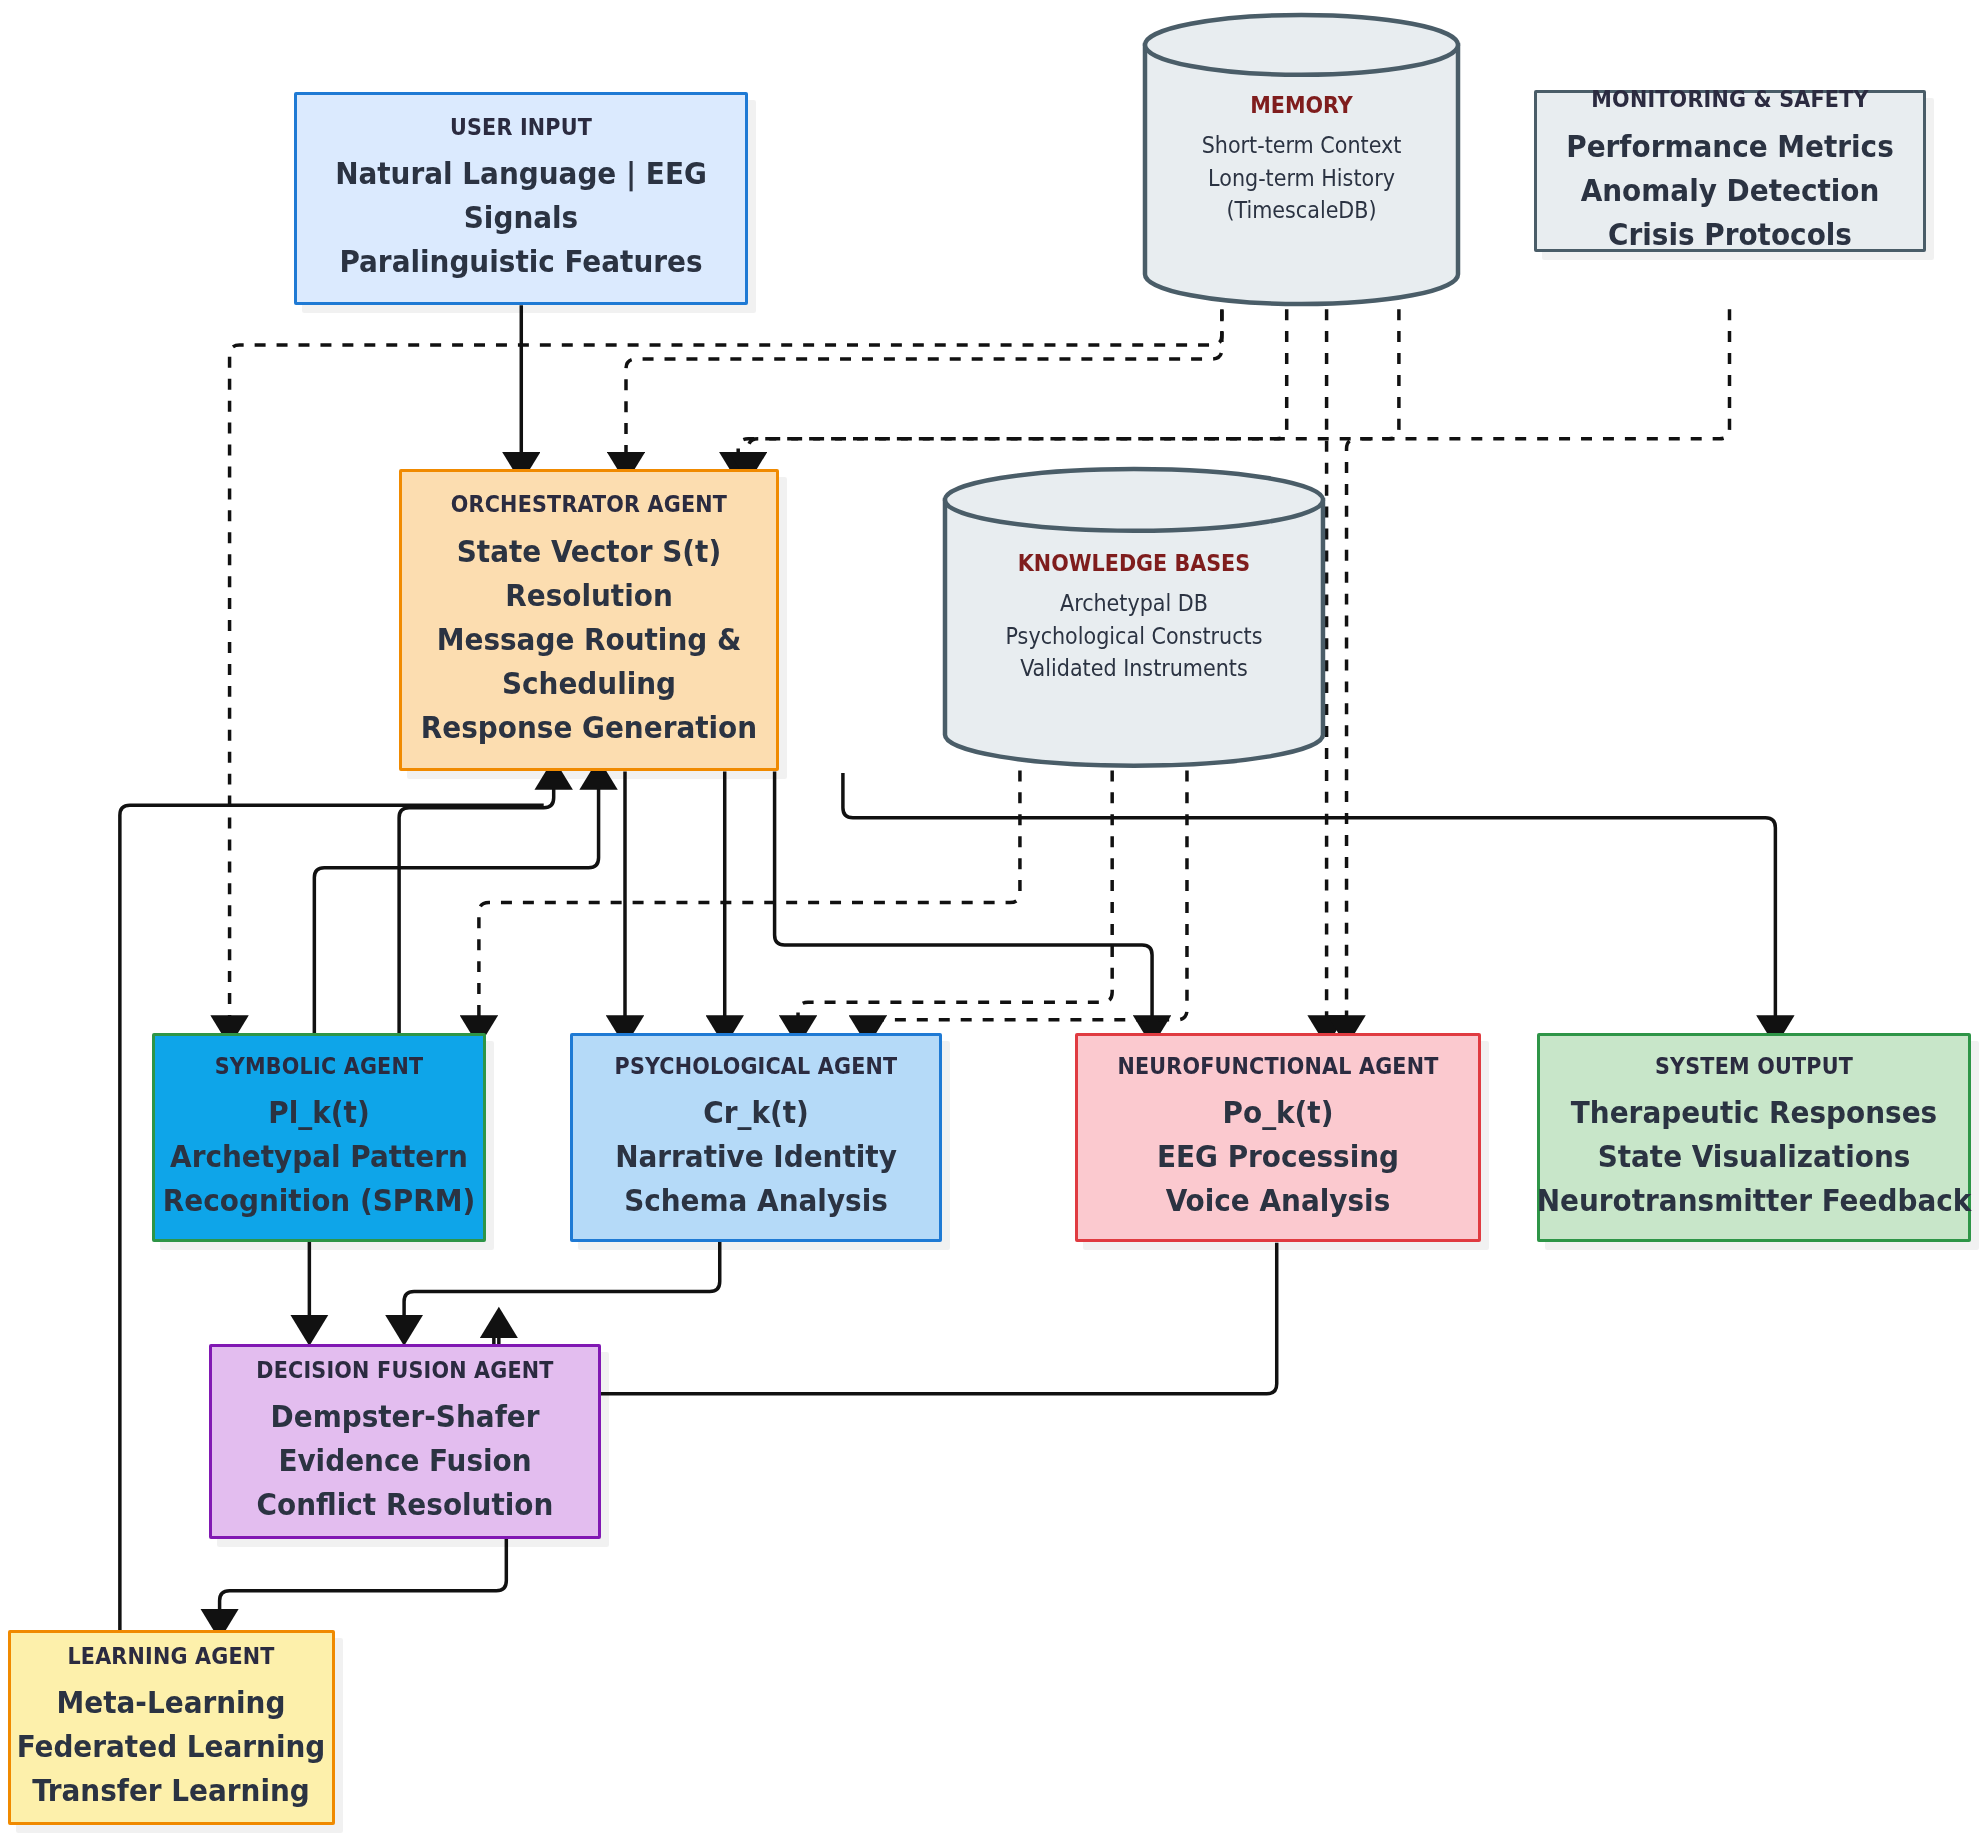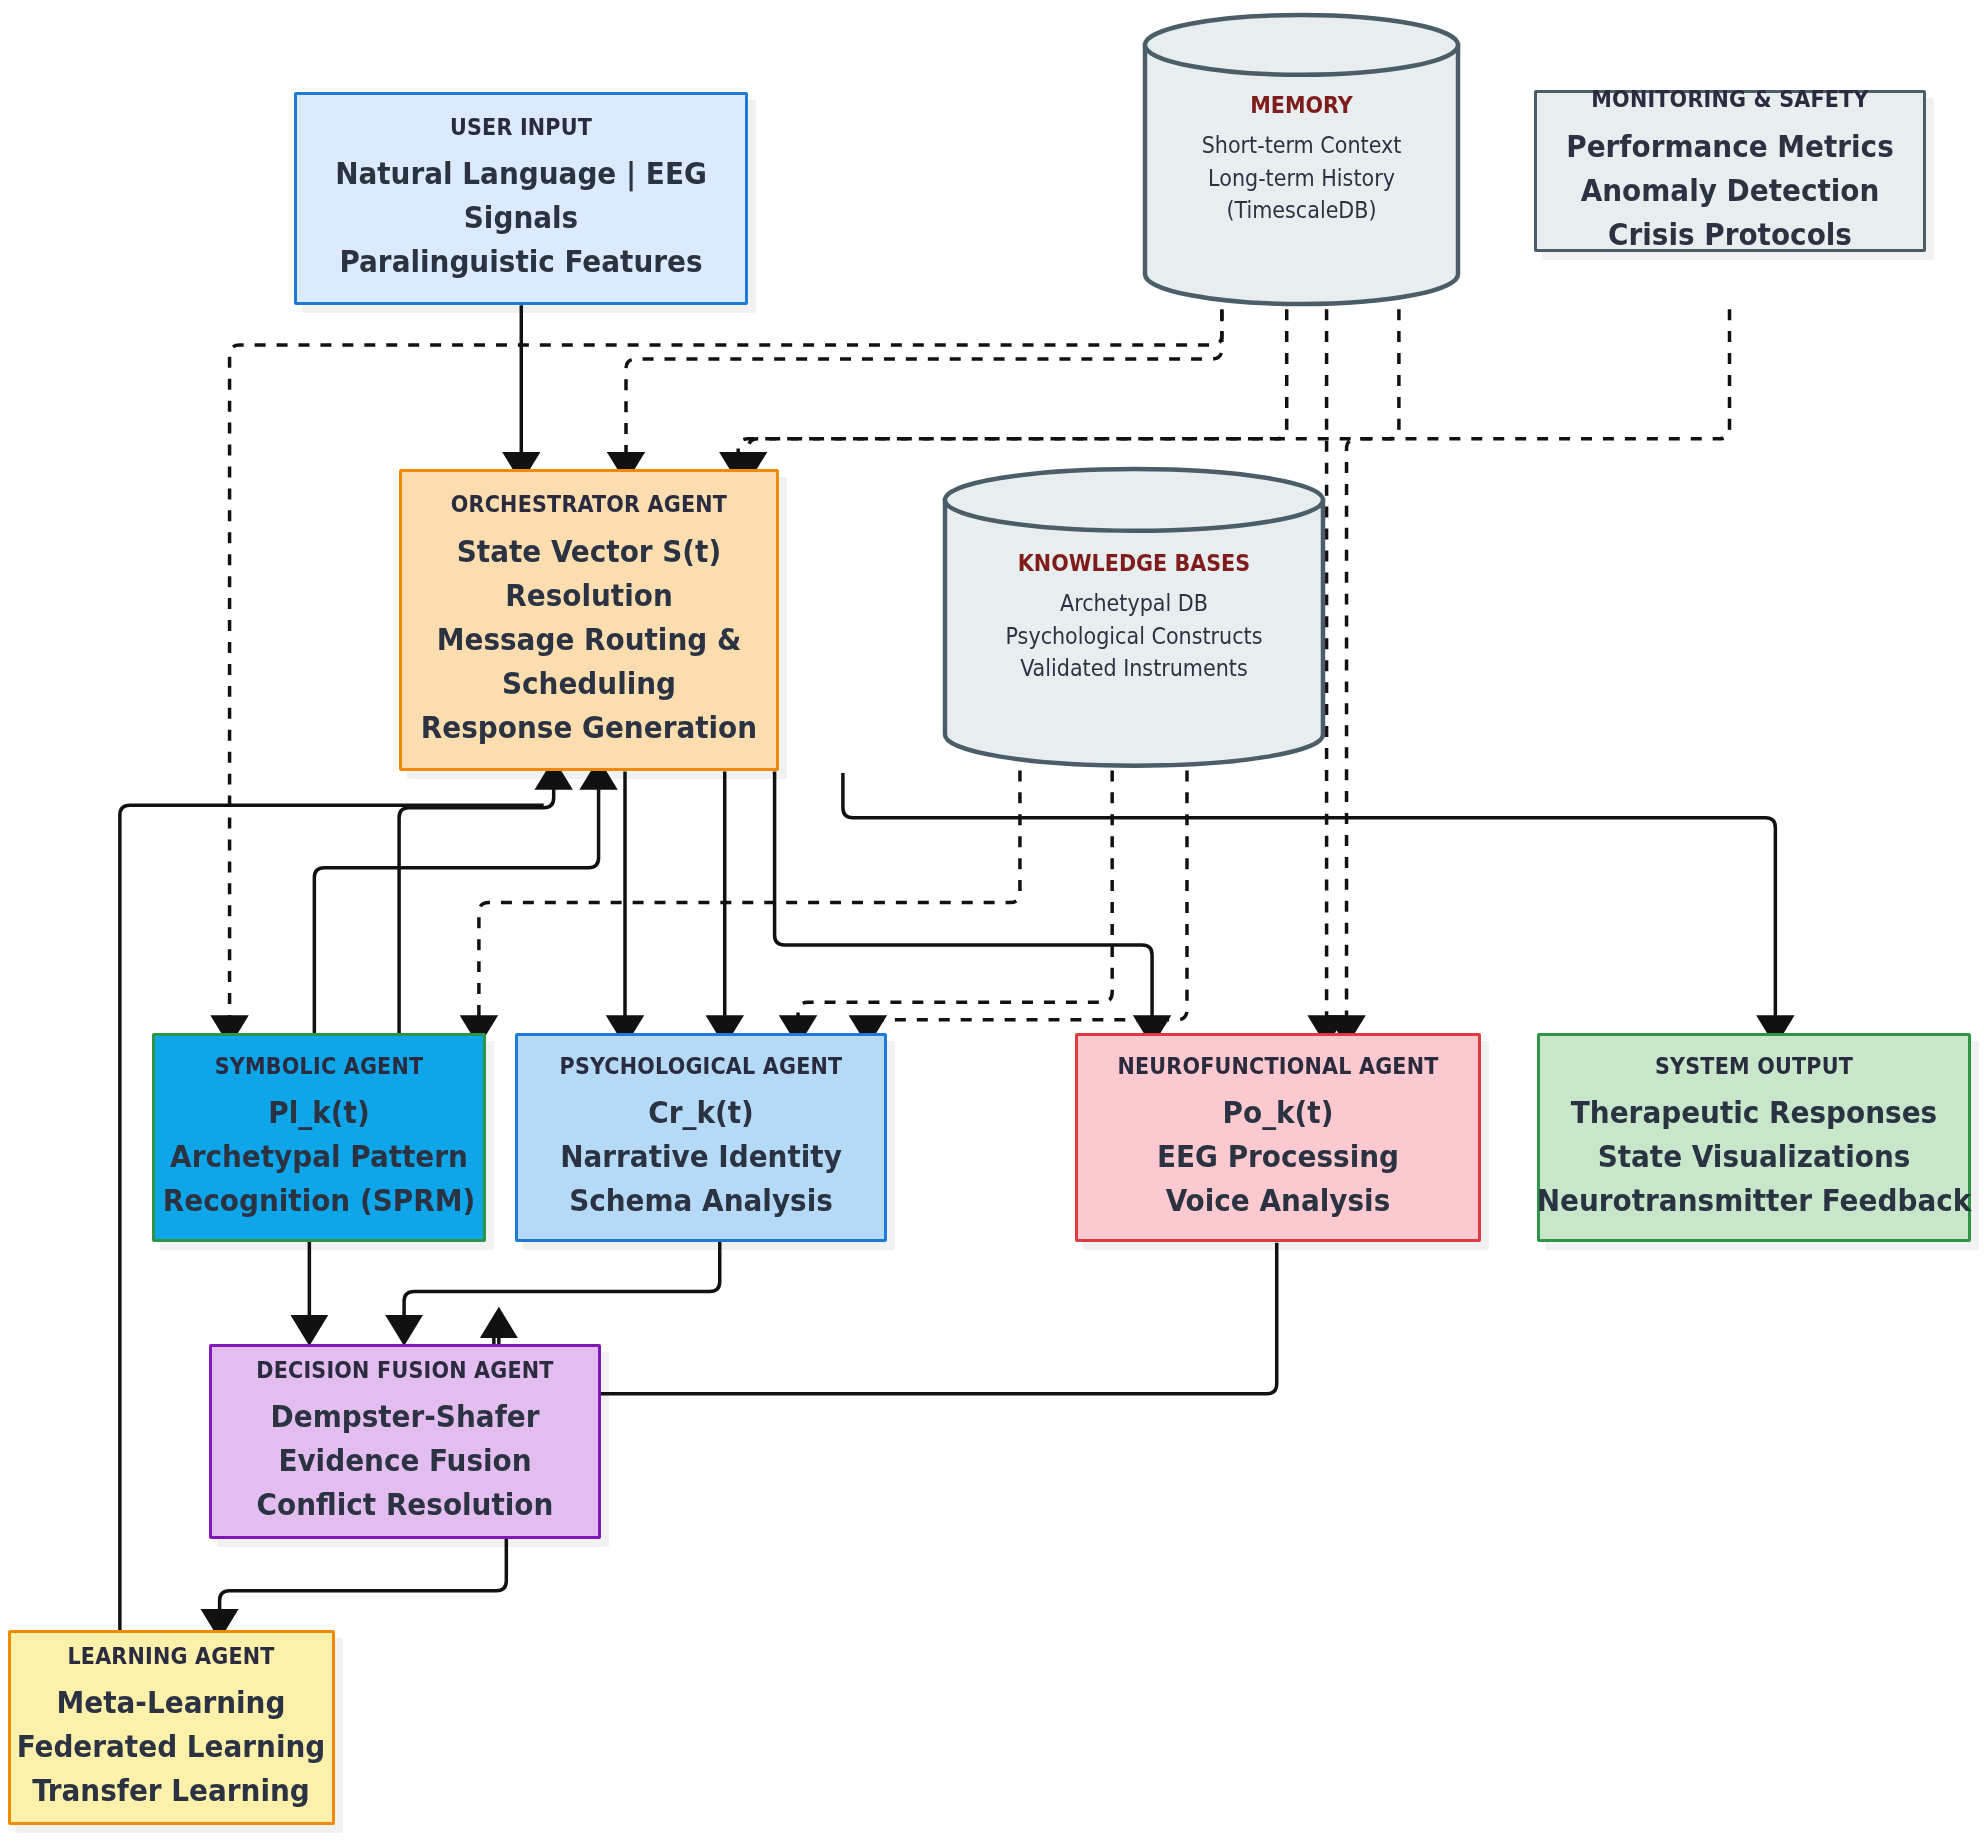--- a/index.html
+++ b/index.html
@@ -146,21 +146,21 @@
     </div>
   </div>
 
   <div class="node rect" style="left:152px;top:1033px;width:334px;height:209px;background:#0ea5e9;border-color:#2e9547;">
     <div class="title">SYMBOLIC AGENT</div>
     <div class="line">Pl_k(t)</div>
     <div class="line">Archetypal Pattern</div>
     <div class="line">Recognition (SPRM)</div>
   </div>
 
-  <div class="node rect" style="left:515px;top:1033px;width:372px;height:209px;background:#b5daf8;border-color:#1f7ad4;">
+  <div class="node rect" style="left:570px;top:1033px;width:372px;height:209px;background:#b5daf8;border-color:#1f7ad4;">
     <div class="title">PSYCHOLOGICAL AGENT</div>
     <div class="line">Cr_k(t)</div>
     <div class="line">Narrative Identity</div>
     <div class="line">Schema Analysis</div>
   </div>
 
   <div class="node rect" style="left:1075px;top:1033px;width:406px;height:209px;background:#fbc9cf;border-color:#e03b41;">
     <div class="title">NEUROFUNCTIONAL AGENT</div>
     <div class="line">Po_k(t)</div>
     <div class="line">EEG Processing</div>

